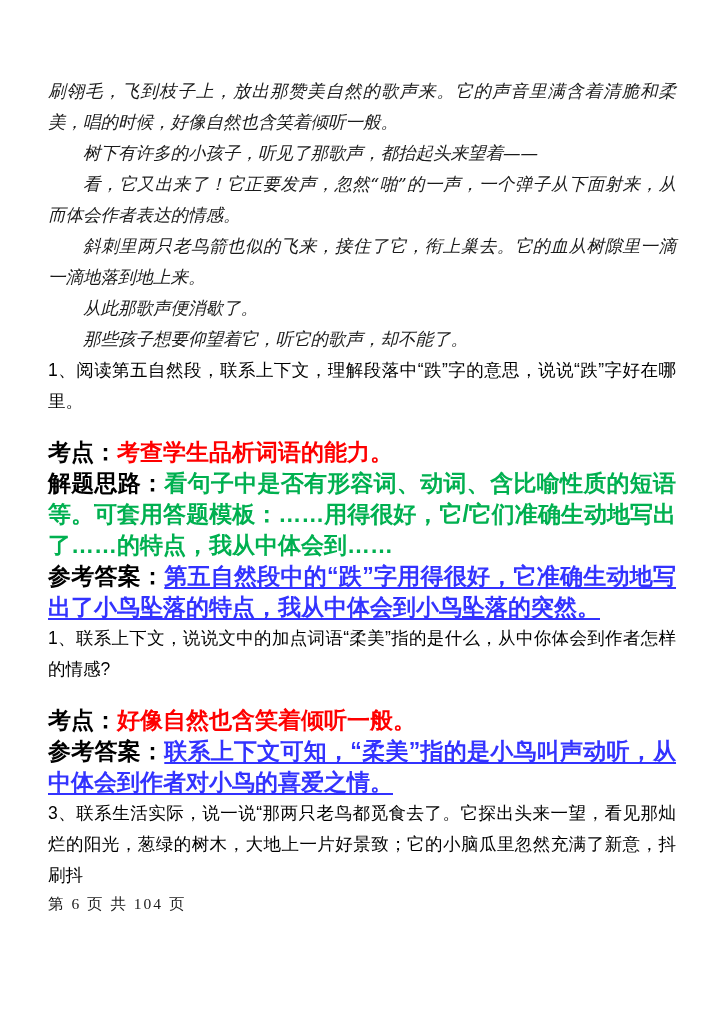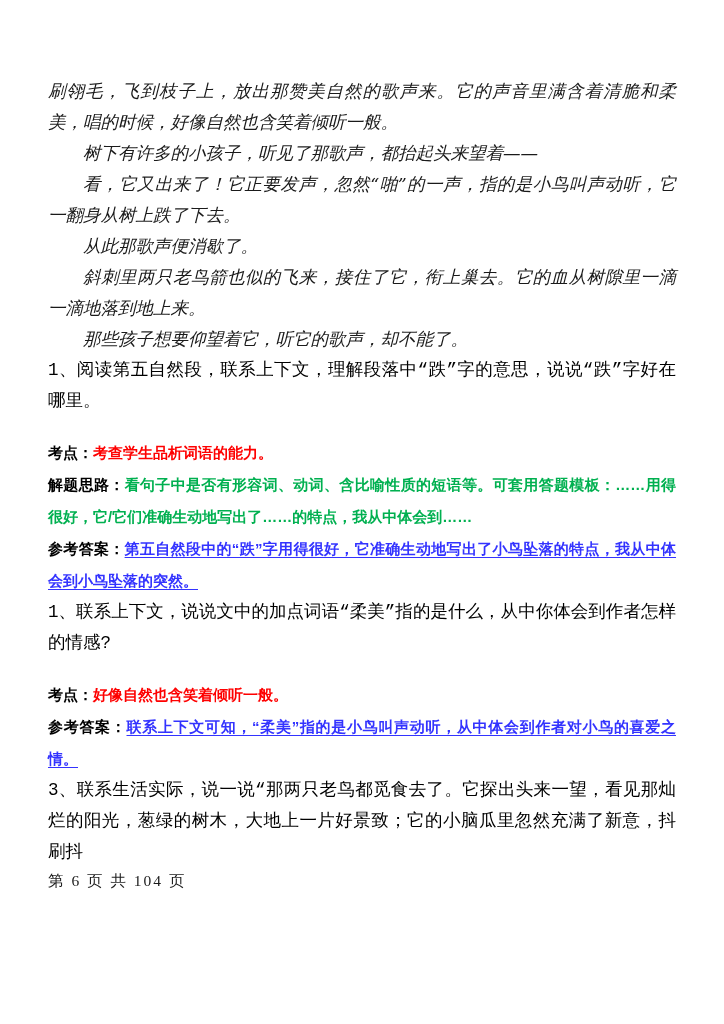--- a/index.html
+++ b/index.html
@@ -19,36 +19,36 @@
   .kai {
     font-family: "DejaVu Serif", serif;
     font-style: italic;
     font-size: 17.5px;
     line-height: 31px;
     color: #1a1a1a;
     text-align: justify;
   }
   .indent { text-indent: 2em; font-style: italic; }
   .question {
-    font-family: Liberation Mono, monospace;
+    font-family: Liberation Sans, sans-serif;
     font-size: 17.5px;
     line-height: 31px;
     color: #000000;
     text-align: justify;
   }
   hr.divider {
     border: none;
     height: 2px;
     width: 100%;
     margin: 9px 0 11px 0;
   }
   hr.divider.light { background: #9d9d9d; }
   hr.divider.dark  { background: #6f6f6f; }
   .answer-line {
-    font-size: 15px;
+    font-size: 23px;
     line-height: 31px;
     text-align: justify;
   }
   .label {
     font-family: "Liberation Sans", "DejaVu Sans", sans-serif;
     font-weight: bold;
     color: #000000;
   }
   .kaodian-text {
     font-family: "Liberation Sans", "DejaVu Sans", sans-serif;
@@ -77,23 +77,23 @@
   }
 </style>
 </head>
 <body>
 
 <div class="page">
 
   <div class="story">
     <p class="kai">刷翎毛，飞到枝子上，放出那赞美自然的歌声来。它的声音里满含着清脆和柔美，唱的时候，好像自然也含笑着倾听一般。</p>
     <p class="kai indent">树下有许多的小孩子，听见了那歌声，都抬起头来望着——</p>
-    <p class="kai indent">看，它又出来了！它正要发声，忽然“啪”的一声，指的是小鸟叫声动听，它一翻身从树上跌了下去。</p>
+    <p class="kai indent">看，它又出来了！它正要发声，忽然“啪”的一声，一个弹子从下面射来，从而体会作者表达的情感。</p>
+    <p class="kai indent">斜刺里两只老鸟箭也似的飞来，接住了它，衔上巢去。它的血从树隙里一滴一滴地落到地上来。</p>
     <p class="kai indent">从此那歌声便消歇了。</p>
-    <p class="kai indent">斜刺里两只老鸟箭也似的飞来，接住了它，衔上巢去。它的血从树隙里一滴一滴地落到地上来。</p>
     <p class="kai indent">那些孩子想要仰望着它，听它的歌声，却不能了。</p>
   </div>
 
   <p class="question">1、阅读第五自然段，联系上下文，理解段落中“跌”字的意思，说说“跌”字好在哪里。</p>
 
   <hr class="divider light">
 
   <div class="answer-block">
     <p class="answer-line"><span class="label">考点：</span><span class="kaodian-text">考查学生品析词语的能力。</span></p>
     <p class="answer-line"><span class="label">解题思路：</span><span class="silu-text">看句子中是否有形容词、动词、含比喻性质的短语等。可套用答题模板：……用得很好，它/它们准确生动地写出了……的特点，我从中体会到……</span></p>

